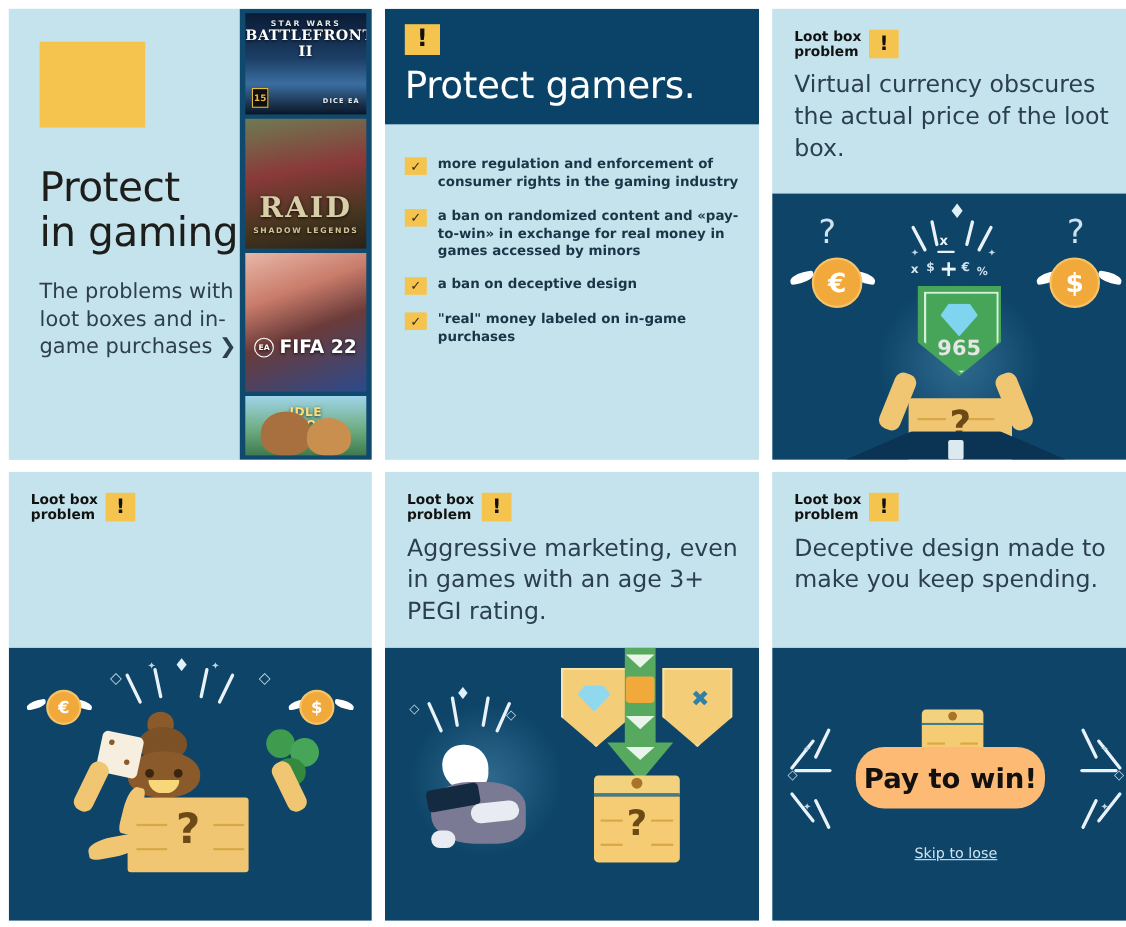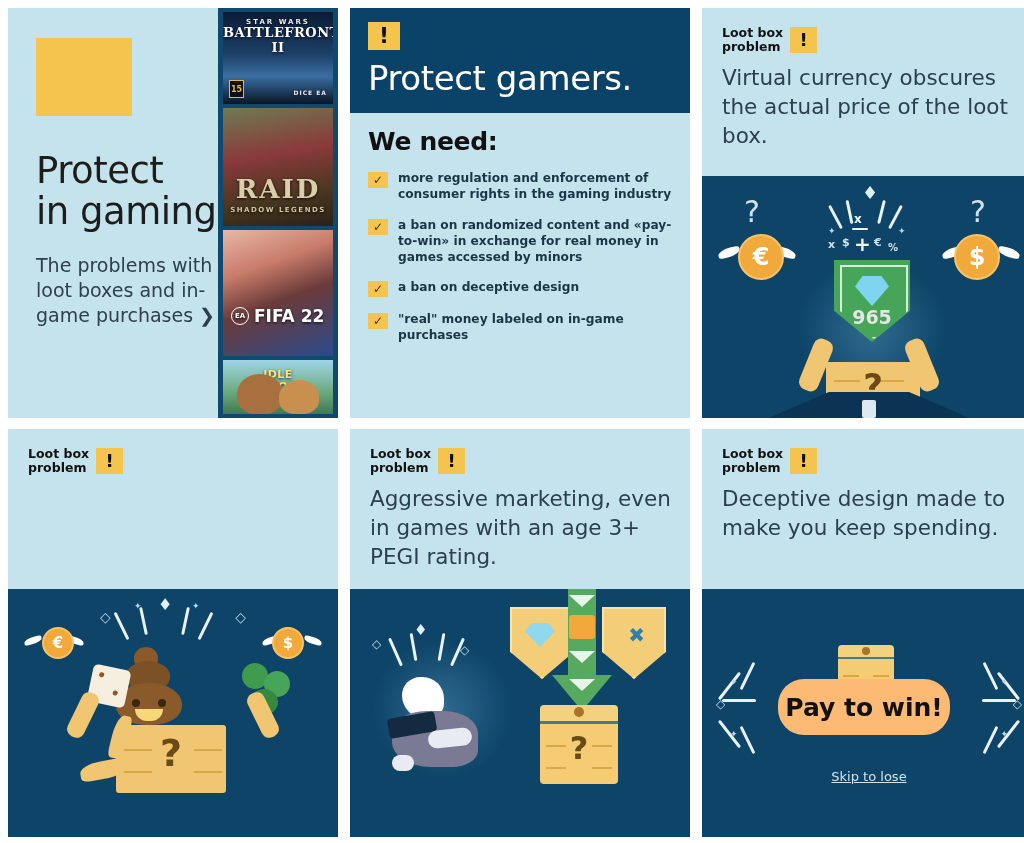--- a/index.html
+++ b/index.html
@@ -144,21 +144,20 @@
 
     </div>
   </div>
 
   <div class="card c2">
     <div class="c2-head">
       <div class="excl-sm">!</div>
       <div class="c2-h1">Protect gamers.</div>
     </div>
     <div class="c2-body">
-      <div class="we-need">We need:</div>
       <div class="chk-list">
         <div class="chk-row">
           <div class="chk">✓</div>
           <div class="chk-txt">more regulation and enforcement of consumer rights in the gaming industry</div>
         </div>
         <div class="chk-row">
           <div class="chk">✓</div>
           <div class="chk-txt">a ban on randomized content and «pay-to-win» in exchange for real money in games accessed by minors</div>
         </div>
         <div class="chk-row">

